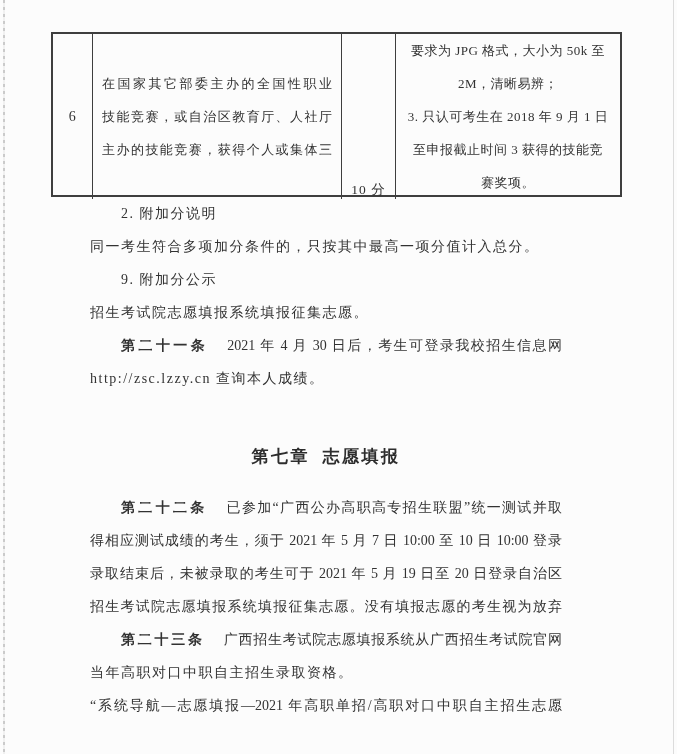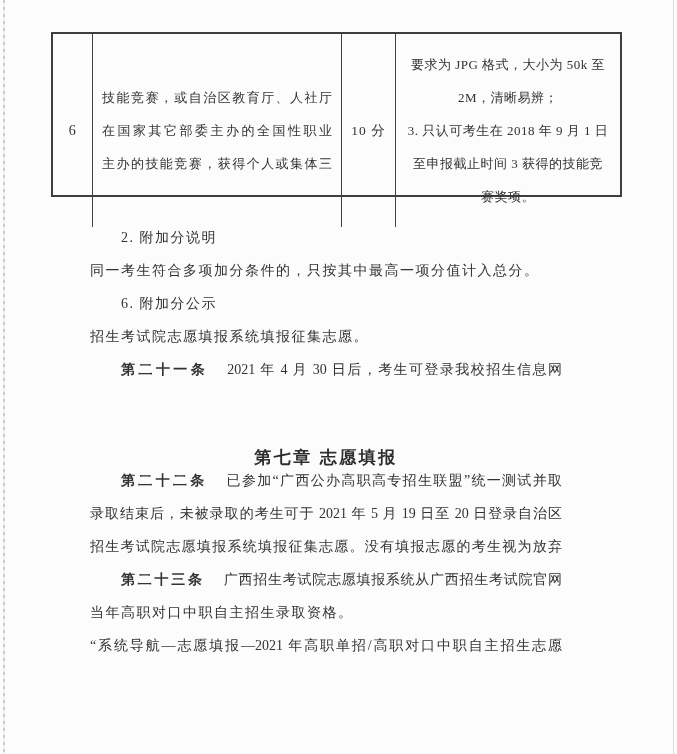--- a/index.html
+++ b/index.html
@@ -25,58 +25,58 @@
     display:grid; grid-template-columns:40px 249px 54px auto;
   }
   .cell {
     box-sizing:border-box; border-right:1.5px solid #3e3e3e;
     display:flex; flex-direction:column; justify-content:center;
     font-size:13px;
   }
   .cell:last-child { border-right:none; }
   .c1 { align-items:center; font-size:14px; letter-spacing:.5px; }
   .c2 { padding:0 9px; }
-  .c4 { padding:14px 6px; }
+  .c4 { padding:0 6px; }
   .cl { height:33px; line-height:33px; letter-spacing:.5px; }
   .cl.cfill { text-align:justify; text-align-last:justify; letter-spacing:0; }
   .c4 .cl { text-align:center; }
-  .c3 { align-items:center; letter-spacing:1px; font-size:13.5px; }
+  .c3 { align-items:center; letter-spacing:1px; font-size:13.5px;justify-content:flex-end; }
   
   .textblock { position:absolute; left:90px; width:472px; font-size:14px; }
-  .tb1 { top:221px; }
-  .tb2 { top:464px; }
+  .tb1 { top:197px; }
+  .tb2 { top:491px; }
   .line { height:33px; line-height:33px; letter-spacing:1.5px; white-space:nowrap; }
   .line.fill {
     letter-spacing:0; white-space:normal;
     text-align:justify; text-align-last:justify;
   }
   .ind { padding-left:31px; box-sizing:border-box; }
   .kw { font-weight:bold; letter-spacing:2px; margin-right:19px; }
   .chapter {
     position:absolute; left:90px; top:434px; width:472px; height:48px;
     line-height:48px; text-align:center;
-    font-family:Liberation Sans, sans-serif;
+    font-family:Liberation Mono, monospace;
     font-weight:bold; font-size:17px; letter-spacing:2.5px; color:#2d2d2d;
   }
 </style>
 </head>
 <body>
 
 <div class="page">
 
   <div class="scan-left"></div>
   <div class="scan-right"></div>
 
   <div class="tbl">
     <div class="cell c1">
       <span>6</span>
     </div>
     <div class="cell c2">
+      <div class="cl cfill">在国家其它部委主办的全国性职业</div>
       <div class="cl cfill">技能竞赛，或自治区教育厅、人社厅</div>
-      <div class="cl cfill">在国家其它部委主办的全国性职业</div>
       <div class="cl cfill">主办的技能竞赛，获得个人或集体三</div>
     </div>
     <div class="cell c3">
       <span>10 分</span>
     </div>
     <div class="cell c4">
       <div class="cl">要求为 JPG 格式，大小为 50k 至</div>
       <div class="cl">2M，清晰易辨；</div>
       <div class="cl">3. 只认可考生在 2018 年 9 月 1 日</div>
       <div class="cl">至申报截止时间 3 获得的技能竞</div>
@@ -85,35 +85,41 @@
   </div>
 
   <div class="textblock tb1">
     <div class="line ind">
       <span>2. 附加分说明</span>
     </div>
     <div class="line">
       <span>同一考生符合多项加分条件的，只按其中最高一项分值计入总分。</span>
     </div>
     <div class="line ind">
-      <span>6. 附加分公示</span>
+      <span>9. 附加分公示</span>
     </div>
     <div class="line">
       <span>招生考试院志愿填报系统填报征集志愿。</span>
     </div>
     <div class="line ind fill">
       <span class="kw">第二十一条</span><span>2021 年 4 月 30 日后，考生可登录我校招生信息网</span>
+    </div>
+    <div class="line">
+      <span>http://zsc.lzzy.cn 查询本人成绩。</span>
     </div>
   </div>
 
   <div class="chapter">第七章 志愿填报</div>
 
   <div class="textblock tb2">
     <div class="line ind fill">
       <span class="kw">第二十二条</span><span>已参加“广西公办高职高专招生联盟”统一测试并取</span>
+    </div>
+    <div class="line fill">
+      <span>得相应测试成绩的考生，须于 2021 年 5 月 7 日 10:00 至 10 日 10:00 登录</span>
     </div>
     <div class="line fill">
       <span>录取结束后，未被录取的考生可于 2021 年 5 月 19 日至 20 日登录自治区</span>
     </div>
     <div class="line fill">
       <span>招生考试院志愿填报系统填报征集志愿。没有填报志愿的考生视为放弃</span>
     </div>
     <div class="line ind fill">
       <span class="kw">第二十三条</span><span>广西招生考试院志愿填报系统从广西招生考试院官网</span>
     </div>

